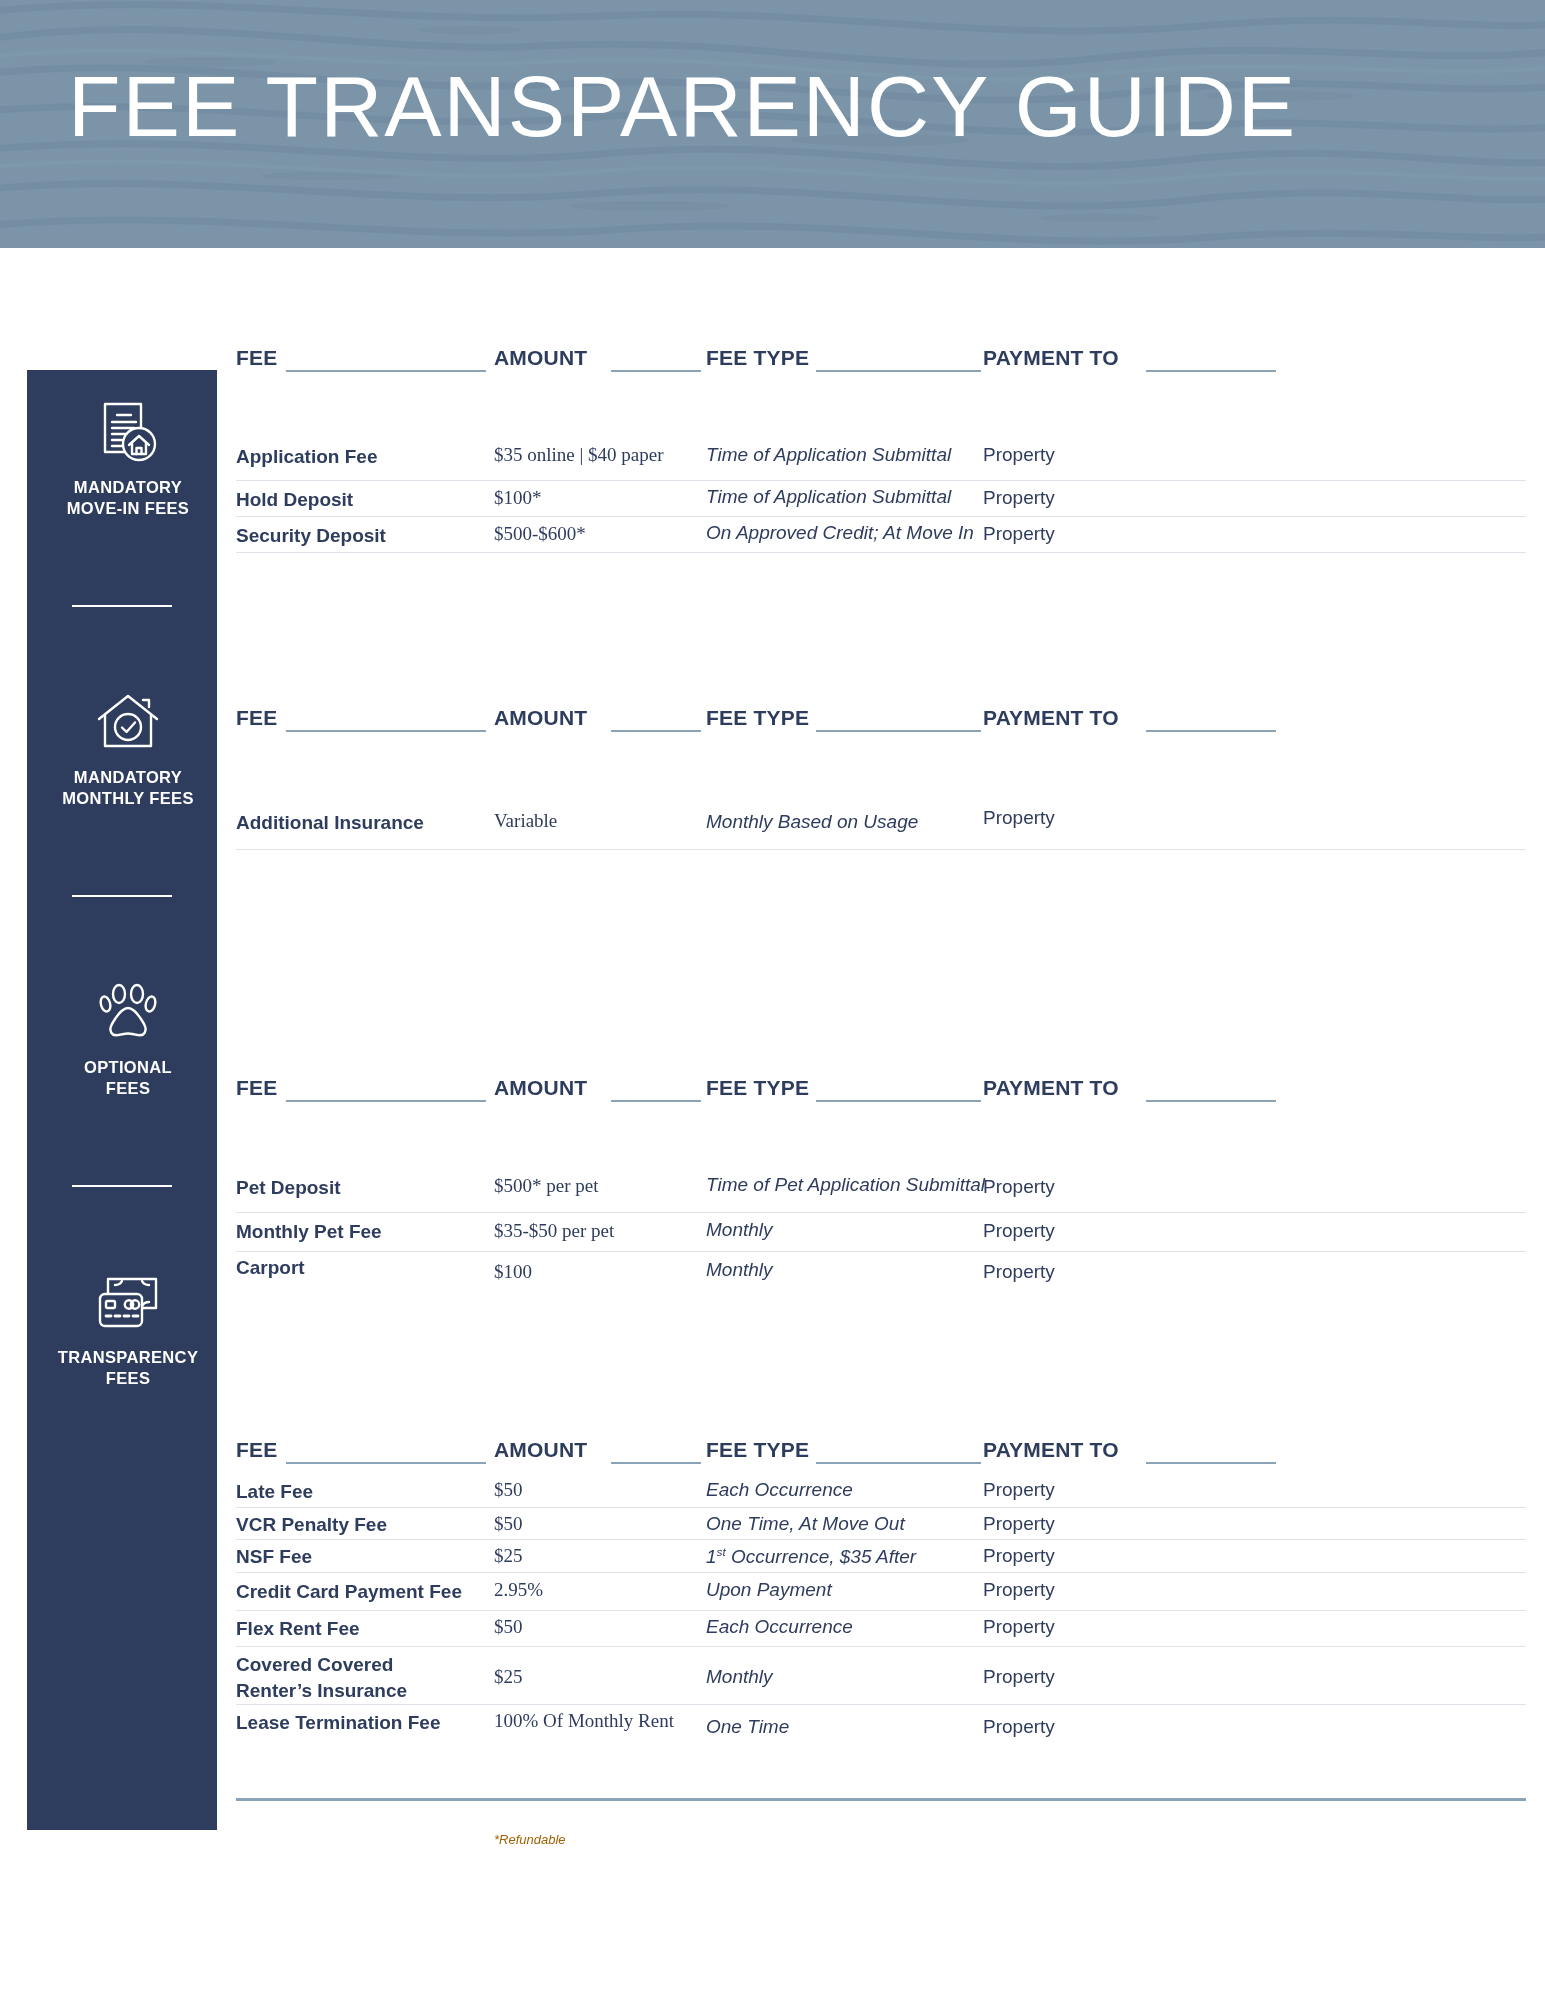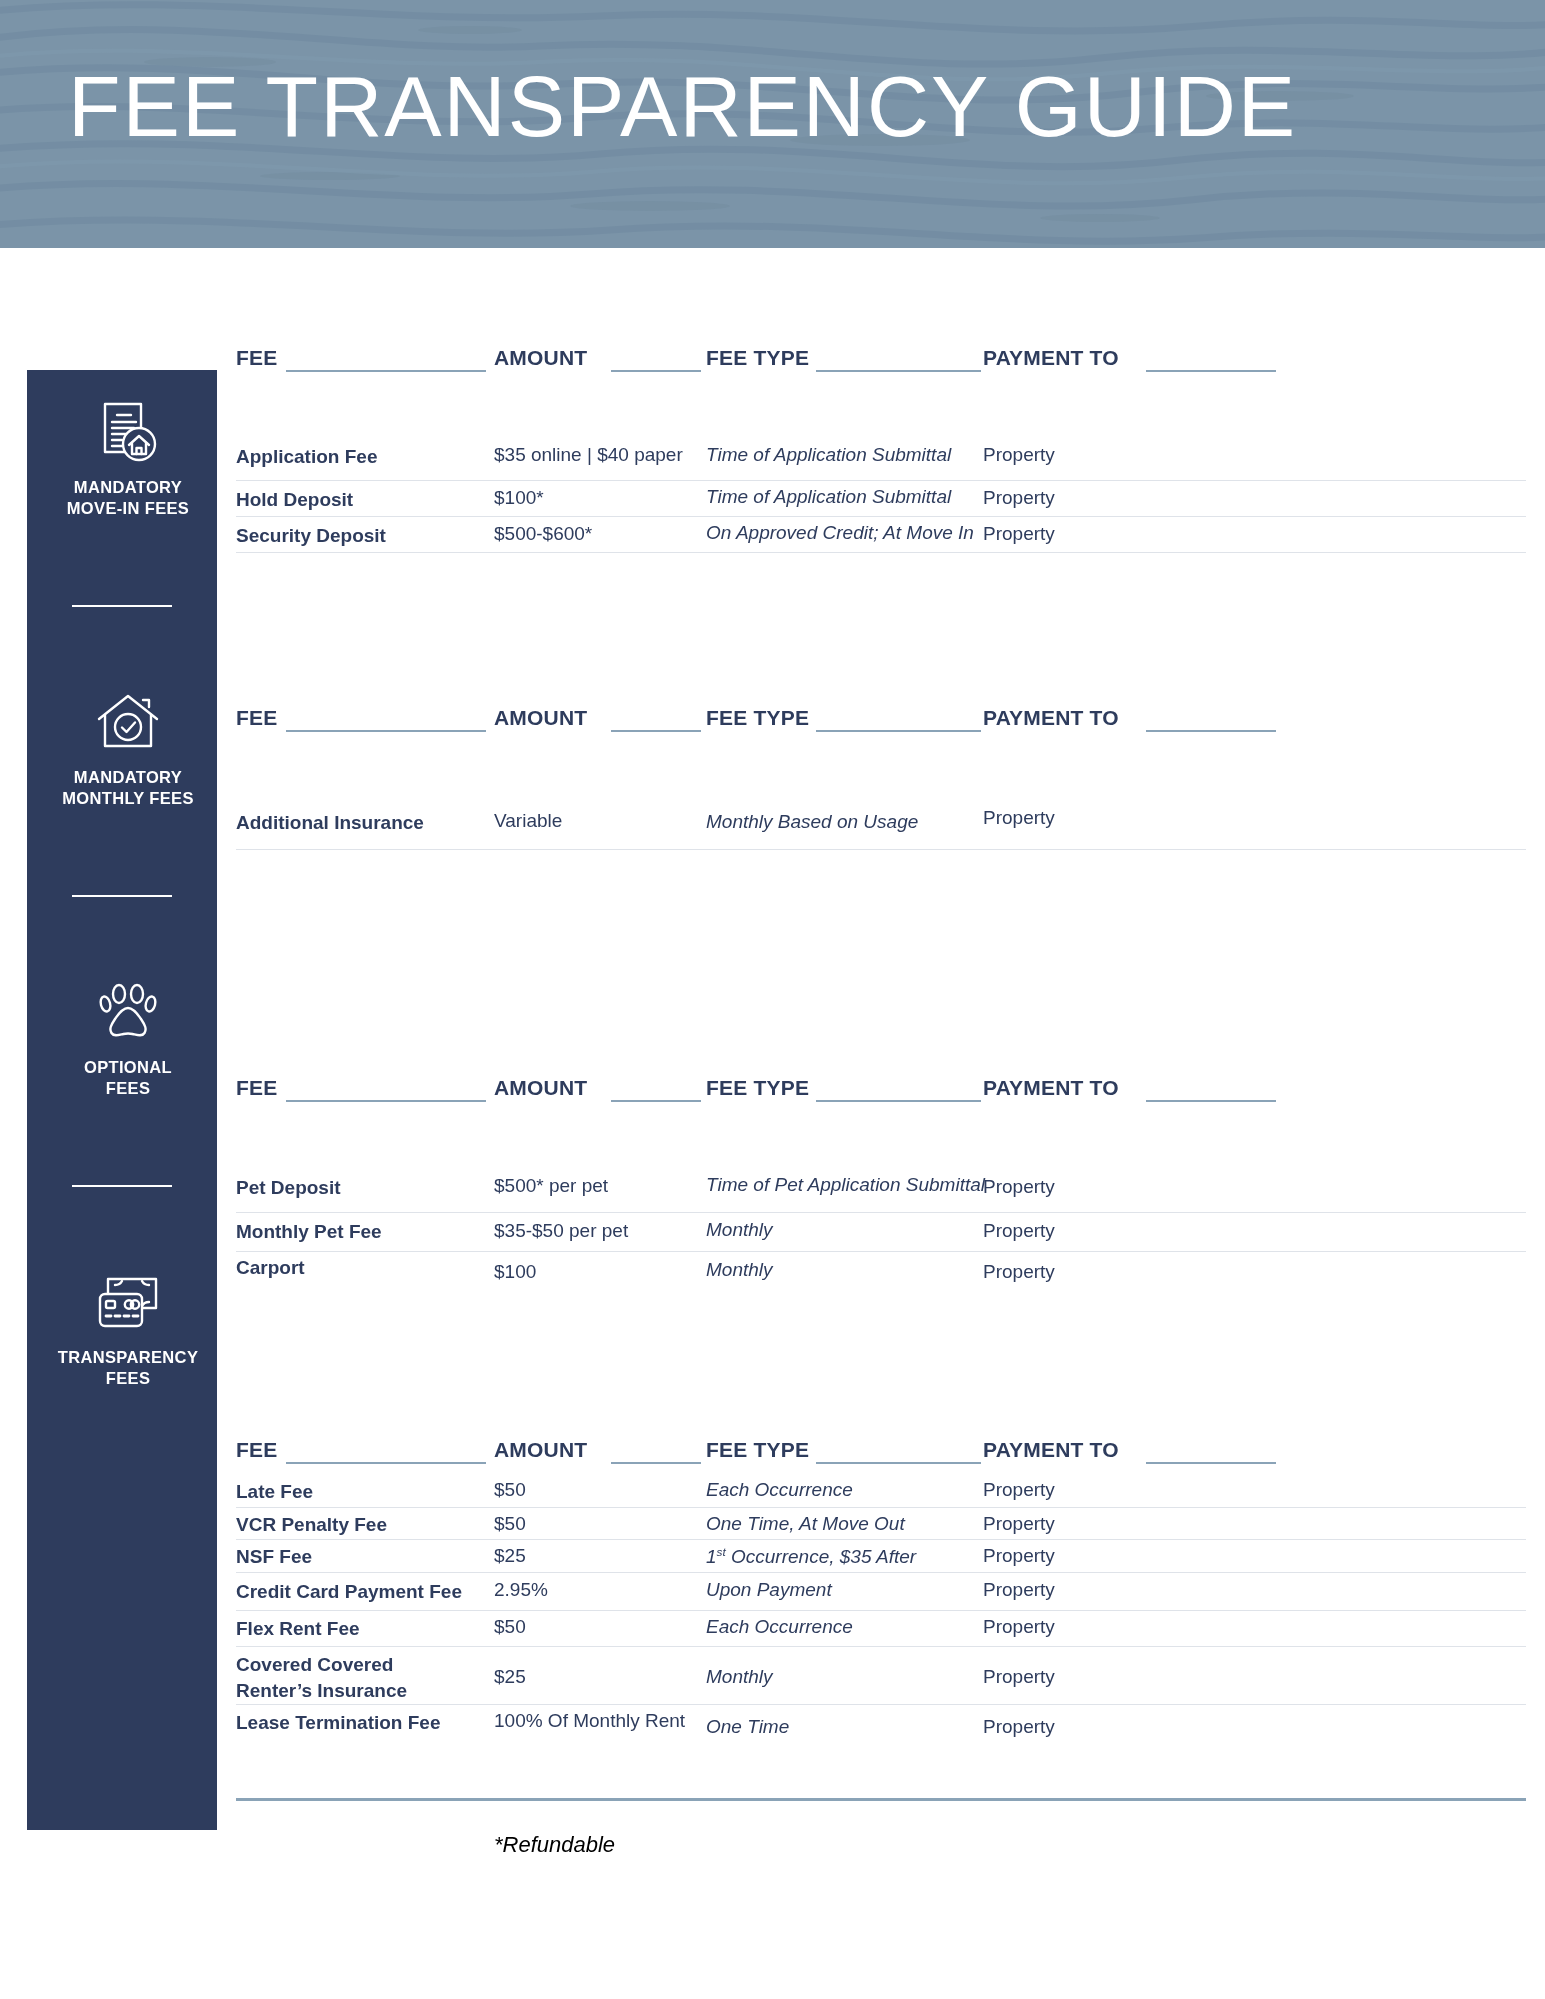--- a/index.html
+++ b/index.html
@@ -116,37 +116,37 @@
     border-bottom: 1.5px solid #dfe3e9;
   }
   .row.last { border-bottom: none; }
   .cell {
     position: absolute;
     font-size: 19px;
     color: #2e3c5d;
     white-space: pre-line;
   }
   .c-fee   { left: 0px;   font-weight: 700; line-height: 26px; }
-  .c-amt   { left: 258px; font-weight: 400; }
+  .c-amt   { left: 258px; font-weight: 400; font-family: Liberation Serif, serif; }
   .c-type  { left: 470px; font-style: italic; font-weight: 400; }
   .c-pay   { left: 747px; font-weight: 400; }
 
   .bottom-rule {
     position: absolute;
     left: 0;
     width: 1290px;
     height: 3px;
     background: #8aa3b7;
   }
   .footnote {
     position: absolute;
     left: 258px;
-    font-size: 22px;
+    font-size: 13px;
     font-style: italic;
-    color: #000000;
+    color: #a16207;
   }
 </style>
 </head>
 <body>
 
 <div class="header">
   <svg class="header-texture" viewBox="0 0 1545 248" preserveAspectRatio="none">
     <g fill="none" stroke="#6a859c" stroke-width="7" opacity="0.75">
       <path d="M-20,40 C180,10 360,55 540,46 C760,35 900,80 1100,58 C1300,36 1440,70 1580,48"></path>
       <path d="M-20,74 C200,52 340,96 560,84 C780,72 930,118 1140,92 C1320,70 1450,100 1580,84"></path>

